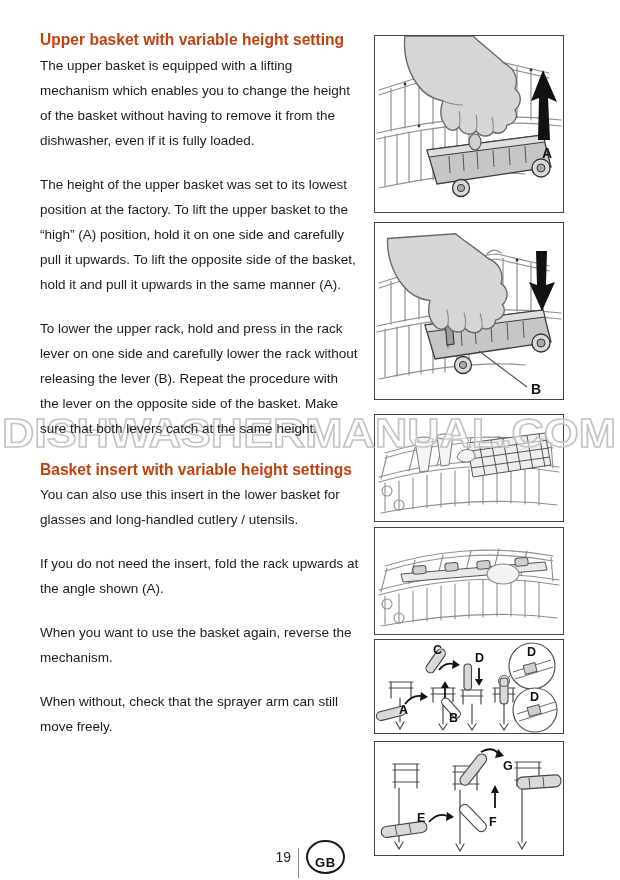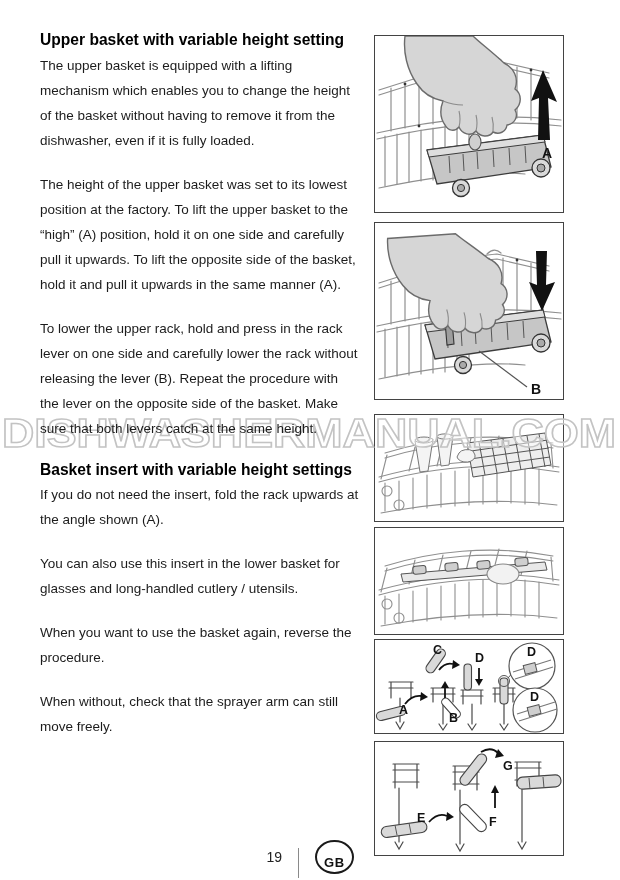--- a/index.html
+++ b/index.html
@@ -3,21 +3,21 @@
 <meta charset="utf-8">
 <style>
   html,body{margin:0;padding:0;background:#ffffff;}
   .page{
     position:relative;width:620px;height:880px;background:#fff;
     font-family:"Liberation Sans",sans-serif;color:#1c1c1c;overflow:hidden;
   }
   
   .text-col{position:absolute;left:40px;top:30px;width:320px;z-index:5;}
   .heading{
-    font-size:15.6px;line-height:19.5px;font-weight:bold;color:#000000;
+    font-size:15.6px;line-height:19.5px;font-weight:bold;color:#c2410c;
     margin:0 0 3px 0;
   }
   .heading.second{margin-top:6px;}
   .para{font-size:13.5px;line-height:25px;margin:0 0 19px 0;}
   
   .fig-col{position:absolute;left:374px;top:0;width:192px;height:880px;z-index:1;}
   .panel{
     position:absolute;left:0;width:188px;border:1px solid #434343;background:#fff;
   }
   .panel svg{display:block;}
@@ -25,21 +25,21 @@
   .fig-letter.small{font-size:12.5px;}
   
   .watermark{position:absolute;left:0;top:406px;width:521px;height:56px;z-index:4;pointer-events:none;}
   .wm-text{
     font-family:"Liberation Sans",sans-serif;font-weight:bold;font-size:40px;
     fill:rgba(255,255,255,0.5);stroke:#c3c3c3;stroke-width:1.5px;
   }
   
   .footer{
     position:absolute;left:0;top:842px;width:620px;z-index:5;
-    display:flex;justify-content:center;align-items:center;gap:16px;
+    display:flex;justify-content:center;align-items:center;gap:7px;
   }
   .page-number{font-size:14px;color:#222;transform:translateY(-2px);}
   .footer-divider{width:1px;height:30px;background:#8a8a8a;transform:translateY(4px);}
   .country-badge{
     font-size:13px;font-weight:bold;color:#111;border:2px solid #1a1a1a;
     border-radius:50%;padding:13px 7px 2px 7px;letter-spacing:.5px;background:#fff;
     transform:translateY(-2px);
   }
 </style>
 </head>
@@ -47,23 +47,23 @@
 
 <div class="page">
 
   <div class="text-col">
     <h2 class="heading">Upper basket with variable height setting</h2>
     <p class="para">The upper basket is equipped with a lifting mechanism which enables you to change the height of the basket without having to remove it from the dishwasher, even if it is fully loaded.</p>
     <p class="para">The height of the upper basket was set to its lowest position at the factory. To lift the upper basket to the “high” (A) position, hold it on one side and carefully pull it upwards. To lift the opposite side of the basket, hold it and pull it upwards in the same manner (A).</p>
     <p class="para">To lower the upper rack, hold and press in the rack lever on one side and carefully lower the rack without releasing the lever (B). Repeat the procedure with the lever on the opposite side of the basket. Make sure that both levers catch at the same height.</p>
 
     <h2 class="heading second">Basket insert with variable height settings</h2>
+    <p class="para">You can also use this insert in the lower basket for glasses and long-handled cutlery / utensils.</p>
     <p class="para">If you do not need the insert, fold the rack upwards at the angle shown (A).</p>
-    <p class="para">You can also use this insert in the lower basket for glasses and long-handled cutlery / utensils.</p>
-    <p class="para">When you want to use the basket again, reverse the procedure.</p>
+    <p class="para">When you want to use the basket again, reverse the mechanism.</p>
     <p class="para">When without, check that the sprayer arm can still move freely.</p>
   </div>
 
   <div class="fig-col">
 
     <figure class="panel" style="top:35px;height:176px;margin:0;">
       <svg viewBox="0 0 188 176" width="188" height="176">
         <g stroke="#8f8f8f" stroke-width="1.2" fill="none" stroke-linecap="round">
           <path d="M4 54 C45 40 95 27 122 25 L174 37"></path>
           <path d="M4 59 C45 45 95 32 122 30 L174 42"></path>

